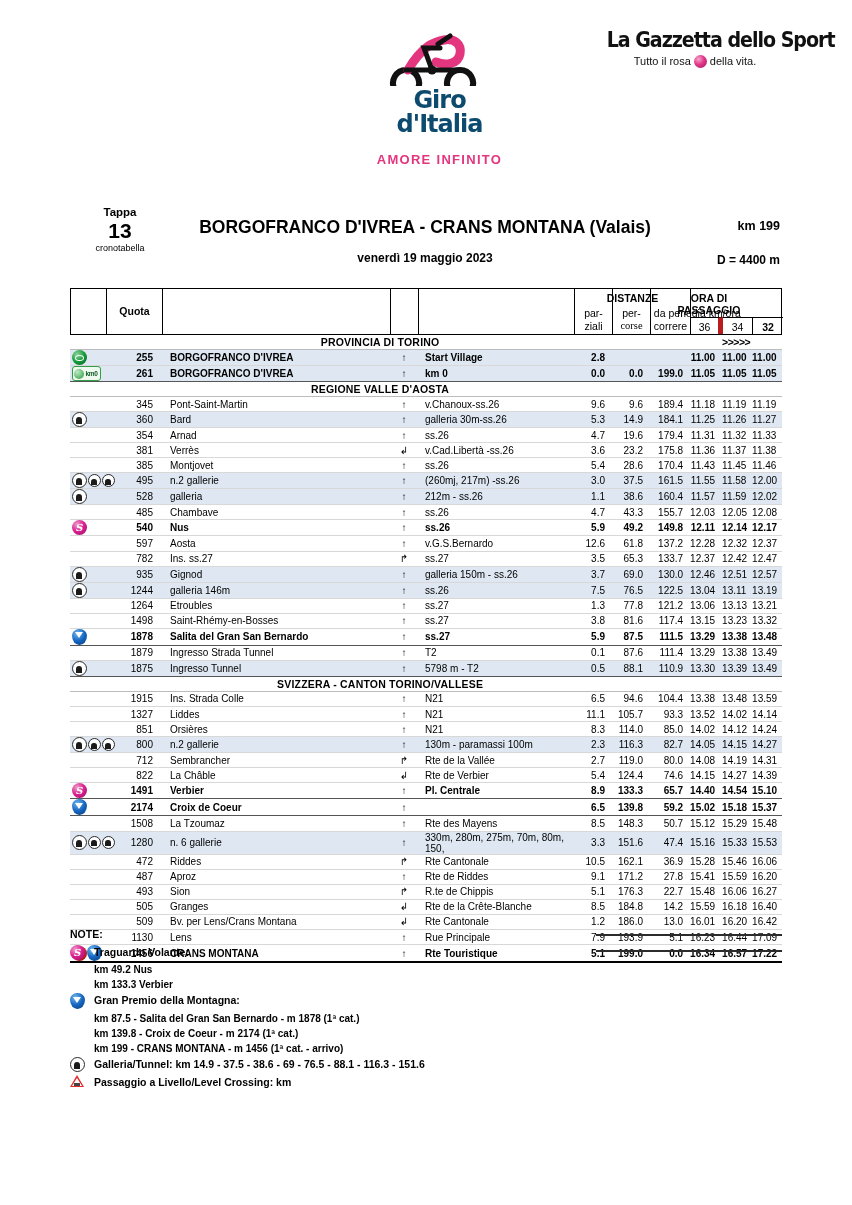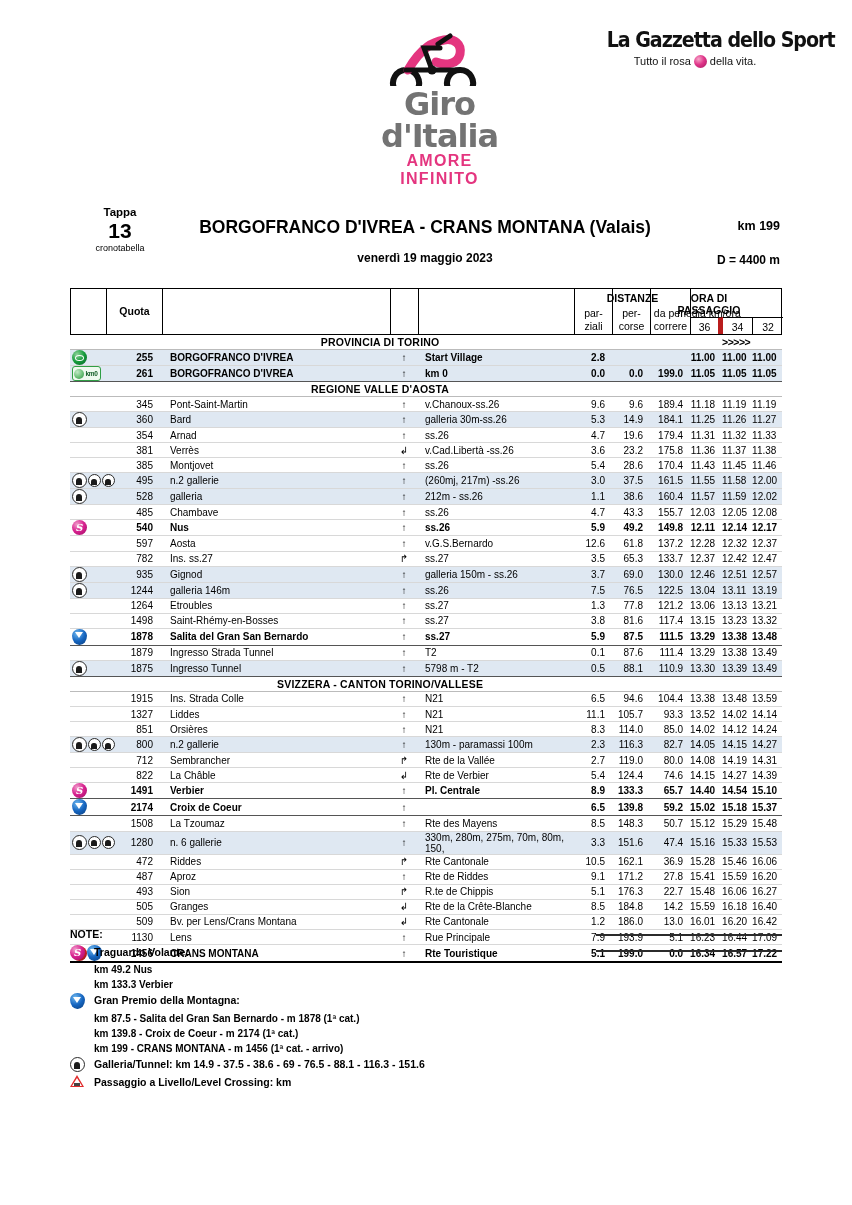--- a/index.html
+++ b/index.html
@@ -8,22 +8,22 @@
     background:#ffffff;
     font-family:"Liberation Sans", sans-serif;
     color:#000;
     -webkit-font-smoothing:antialiased;
   }
   .page{position:relative;width:852px;height:1205px;}
 
   
   .logo-giro{position:absolute;left:372px;top:24px;width:135px;height:120px;text-align:center;}
   .giro-mark{width:104px;height:62px;margin:0 auto;position:relative;}
-  .giro-text{font-family:"DejaVu Sans", sans-serif;font-weight:bold;font-size:32px;letter-spacing:-1px;color:#737373;line-height:1;margin-top:2px;}
-  .giro-sub{font-family:"Liberation Sans", sans-serif;font-weight:bold;font-size:16px;letter-spacing:1.3px;color:#e4357f;margin-top:0;}
+  .giro-text{font-family:"DejaVu Sans", sans-serif;font-weight:bold;font-size:24px;letter-spacing:-1px;color:#0c4a6e;line-height:1;margin-top:2px;}
+  .giro-sub{font-family:"Liberation Sans", sans-serif;font-weight:bold;font-size:13px;letter-spacing:1.3px;color:#e4357f;margin-top:16px;}
 
   .logo-gazzetta{position:absolute;left:600px;top:30px;width:190px;text-align:center;}
   .gaz-title{font-family:"DejaVu Sans", sans-serif;font-weight:bold;font-size:20.5px;letter-spacing:-1.1px;color:#111;line-height:1;white-space:nowrap;transform:scaleX(0.93);transform-origin:center;}
   .gaz-sub{font-size:11px;color:#111;margin-top:4px;white-space:nowrap;display:flex;align-items:center;justify-content:center;gap:3px;}
   .gaz-dot{display:inline-block;width:13px;height:13px;border-radius:50%;
     background:radial-gradient(circle at 35% 32%, #f6a7c9 0%, #e0368a 45%, #a4165d 100%);}
 
   
   .hdr{position:absolute;left:70px;top:205px;width:712px;height:70px;}
   .tappa-box{position:absolute;left:10px;top:0;width:80px;text-align:center;}
@@ -180,39 +180,39 @@
 
     <div class="th-cell" style="left:504px;width:116px;border-right:1px solid #000;">
       <div class="th-lbl" style="top:3px;">DISTANZE</div>
     </div>
     <div class="th-cell" style="left:504px;width:38px;border-right:1px solid #000;">
       <div class="th-lbl" style="top:18px;font-weight:normal;">par-</div>
       <div class="th-lbl" style="top:31px;font-weight:normal;">ziali</div>
     </div>
     <div class="th-cell" style="left:542px;width:38px;border-right:1px solid #000;">
       <div class="th-lbl" style="top:18px;font-weight:normal;">per-</div>
-      <div class="th-lbl" style="top:31px;font-weight:normal;">corse</div>
+      <div class="th-lbl" style="top:31px;font-weight:normal;font-family:Liberation Serif, serif;">corse</div>
     </div>
     <div class="th-cell" style="left:580px;width:40px;border-right:1.4px solid #000;">
       <div class="th-lbl" style="top:18px;font-weight:normal;">da per-</div>
       <div class="th-lbl" style="top:31px;font-weight:normal;">correre</div>
     </div>
 
     <div class="th-cell" style="left:592px;width:92px;border-right:none;">
       <div class="th-lbl" style="top:3px;">ORA DI PASSAGGIO</div>
       <div class="th-lbl" style="top:18px;font-weight:normal;">media km/ora</div>
     </div>
     <div class="th-cell" style="left:620px;width:32px;top:28px;height:17px;border-right:5px solid #b91c1c;border-top:1px solid #000;">
       <div class="th-lbl" style="top:3px;font-weight:normal;">36</div>
     </div>
     <div class="th-cell" style="left:652px;width:30px;top:28px;height:17px;border-right:1px solid #000;border-top:1px solid #000;">
       <div class="th-lbl" style="top:3px;font-weight:normal;">34</div>
     </div>
     <div class="th-cell" style="left:682px;width:30px;top:28px;height:17px;border-right:none;border-top:1px solid #000;">
-      <div class="th-lbl" style="top:3px;font-weight:normal;">32</div>
+      <div class="th-lbl" style="top:3px;font-weight:bold;">32</div>
     </div>
   </div>
 
   <table class="tbl" style="top:335px;">
     <colgroup>
       <col class="c-ico">
         <col class="c-quota">
         <col class="c-loc">
         <col class="c-dir">
         <col class="c-road">

